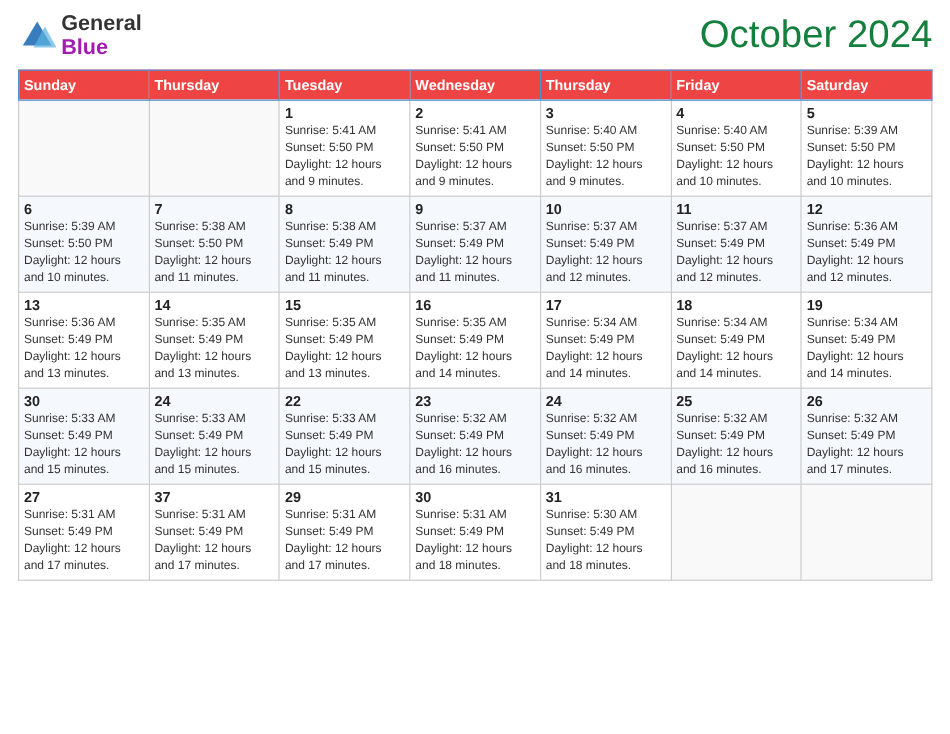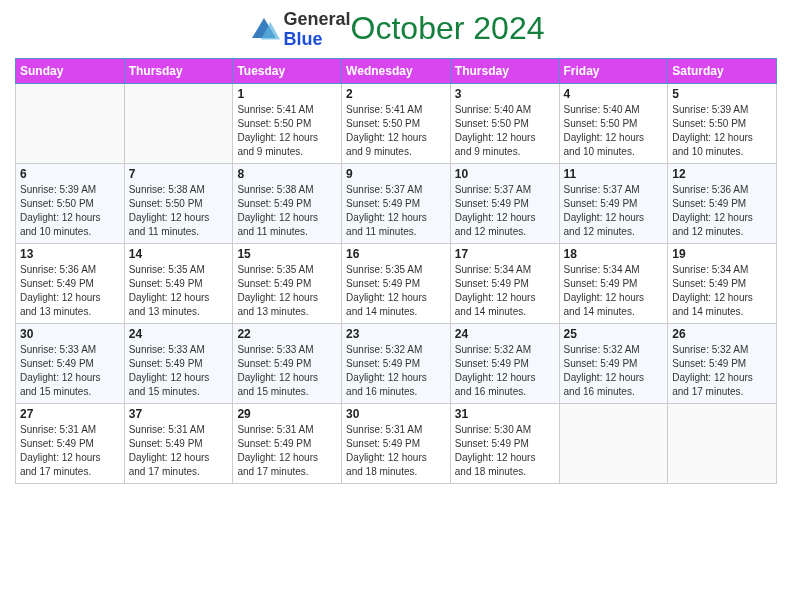--- a/index.html
+++ b/index.html
@@ -11,21 +11,21 @@
       overflow: hidden;
     }
     .page {
       width: 792px;
       min-height: 612px;
       padding: 10px 15px 10px 15px;
       background: #fff;
     }
     .header {
       display: flex;
-      justify-content: center;
+      justify-content: space-between;
       align-items: flex-start;
       margin-bottom: 8px;
     }
     .logo {
       display: flex;
       align-items: center;
       gap: 4px;
     }
     .logo-text {
       display: flex;
@@ -33,21 +33,21 @@
       line-height: 1.1;
     }
     .logo-general {
       font-size: 18px;
       font-weight: bold;
       color: #333;
     }
     .logo-blue {
       font-size: 18px;
       font-weight: bold;
-      color: #1d4ed8;
+      color: #a21caf;
     }
     .logo-icon {
       width: 32px;
       height: 32px;
     }
     .title-block {
       text-align: right;
     }
     .main-title {
       font-size: 32px;
@@ -57,21 +57,21 @@
     .subtitle {
       font-size: 14px;
       color: #444;
     }
     .calendar {
       width: 100%;
       border-collapse: collapse;
       table-layout: fixed;
     }
     .calendar th {
-      background: #d946ef;
+      background: #ef4444;
       color: #fff;
       font-size: 12px;
       font-weight: bold;
       padding: 5px 4px;
       text-align: left;
       border: 1px solid #5090cc;
     }
     .calendar td {
       border: 1px solid #ccc;
       vertical-align: top;

